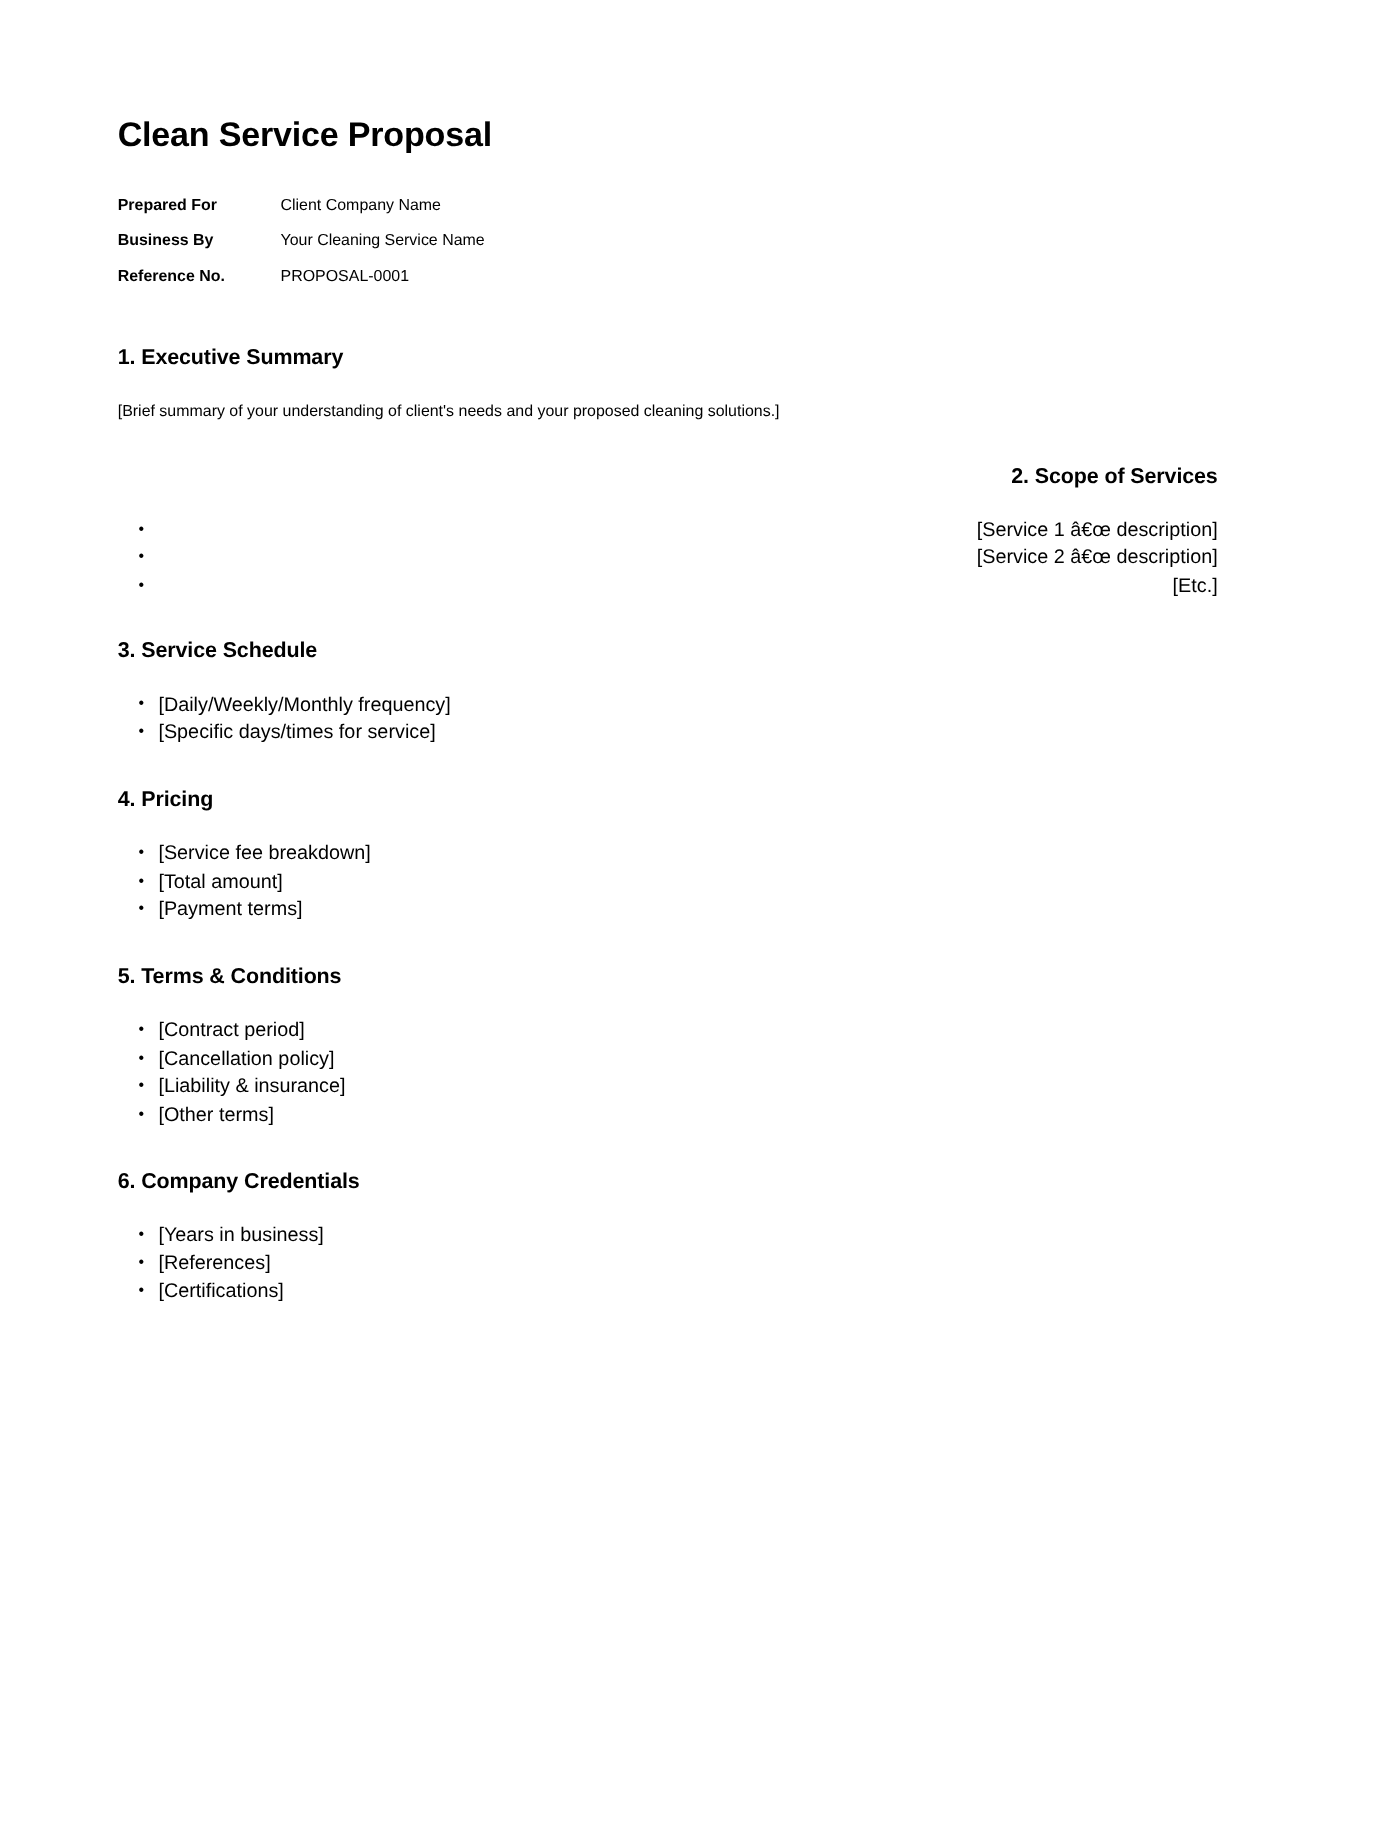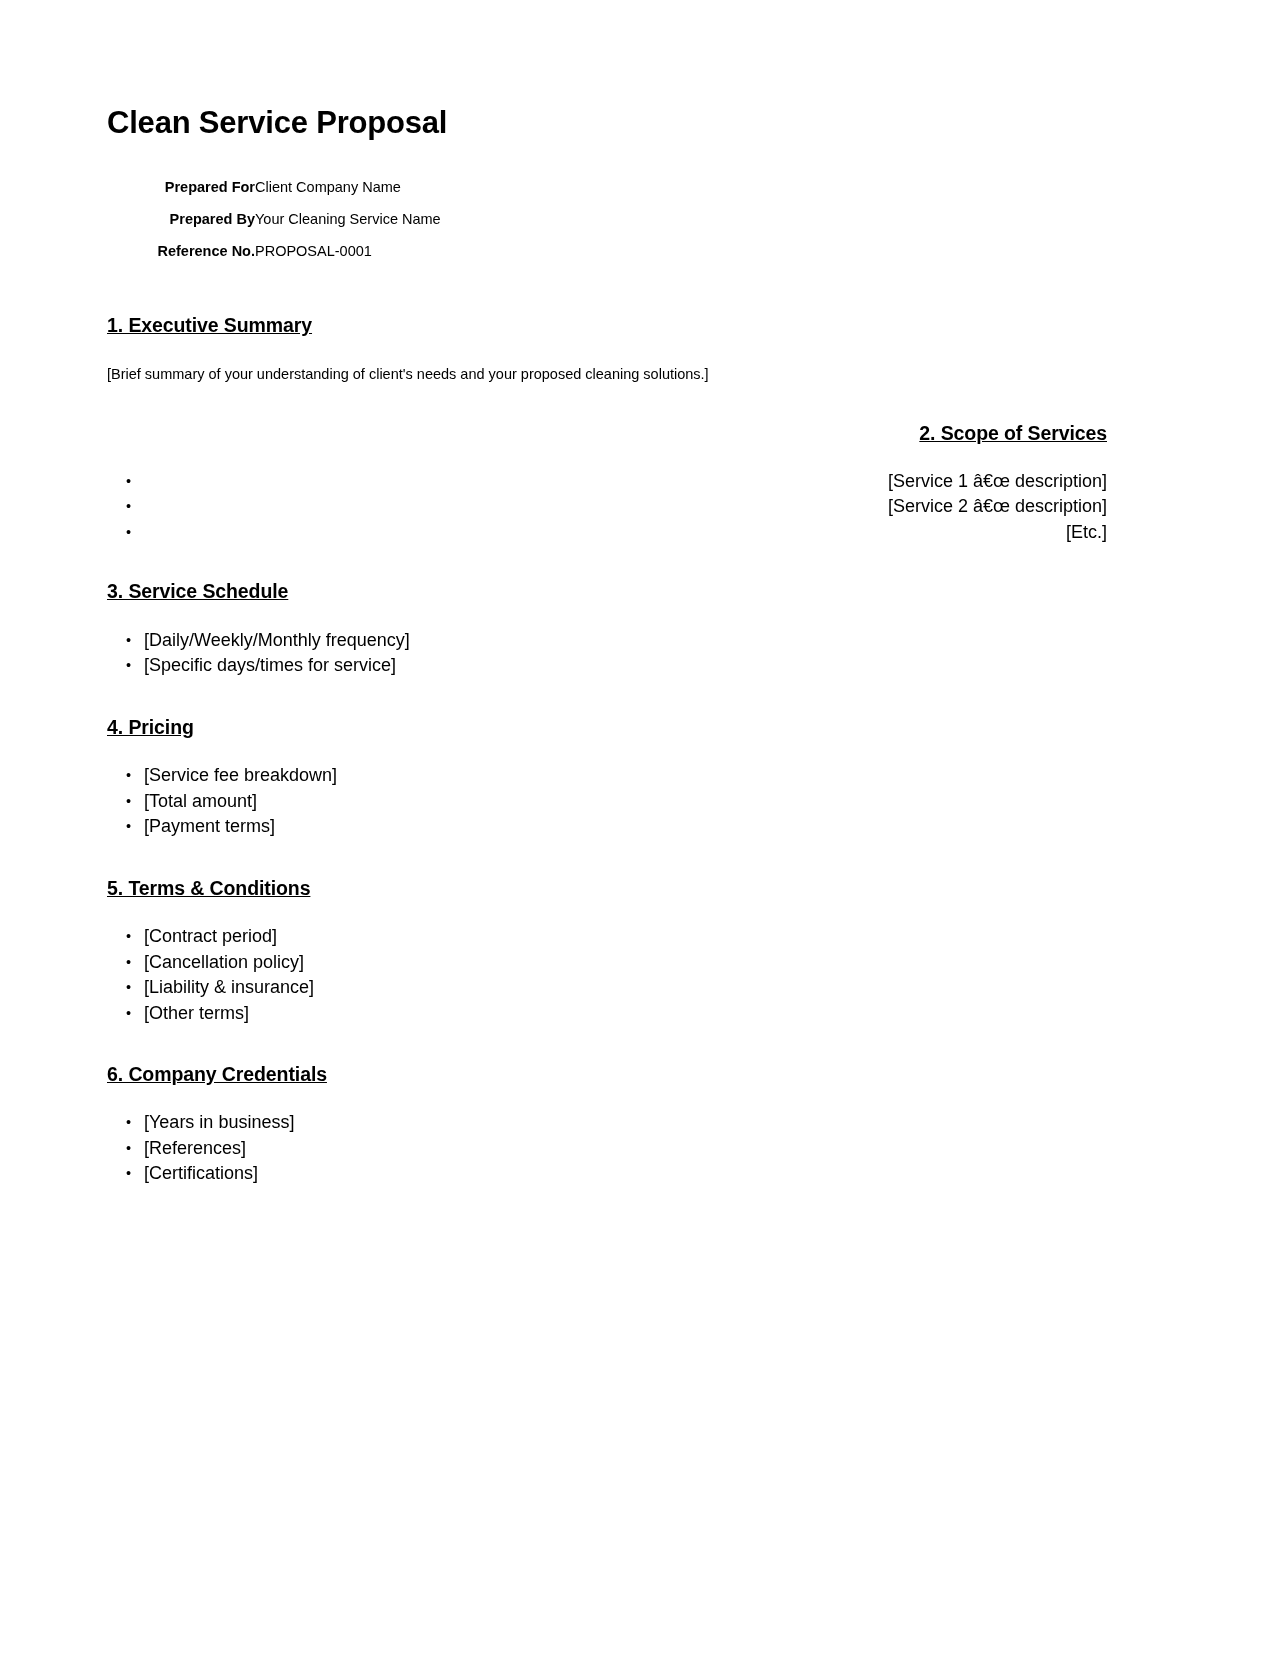--- a/index.html
+++ b/index.html
@@ -51,21 +51,20 @@
     height: 32px;
   }
   .meta-label {
     font-size: 14.5px;
     font-weight: bold;
     padding: 0;
     width: 148px;
     vertical-align: top;
     line-height: 32px;
     white-space: nowrap;
-    text-align: right;
   }
   .meta-value {
     font-size: 14.5px;
     font-weight: normal;
     padding: 0;
     vertical-align: top;
     line-height: 32px;
     white-space: nowrap;
   }
 
@@ -74,21 +73,20 @@
   }
   .section-heading {
     font-size: 19.5px;
     font-weight: bold;
     line-height: 1.25;
     margin: 0 0 22px 0;
     letter-spacing: -0.1px;
   }
   .section:not(:first-child) .section-heading {
     margin-top: 4px;
-    text-decoration: underline;
   }
 
   .section-para {
     font-size: 14.5px;
     line-height: 1.45;
     margin: 0;
   }
 
   .bullet-list {
     margin: 0;
@@ -133,21 +131,21 @@
 
     <h1 class="doc-title">Clean Service Proposal</h1>
 
     <table class="meta-table">
       <tbody>
         <tr>
           <td class="meta-label">Prepared For</td>
           <td class="meta-value">Client Company Name</td>
         </tr>
         <tr>
-          <td class="meta-label">Prepared By</td>
+          <td class="meta-label">Business By</td>
           <td class="meta-value">Your Cleaning Service Name</td>
         </tr>
         <tr>
           <td class="meta-label">Reference No.</td>
           <td class="meta-value">PROPOSAL-0001</td>
         </tr>
       </tbody>
     </table>
 
     <section class="section" id="section-exec">

